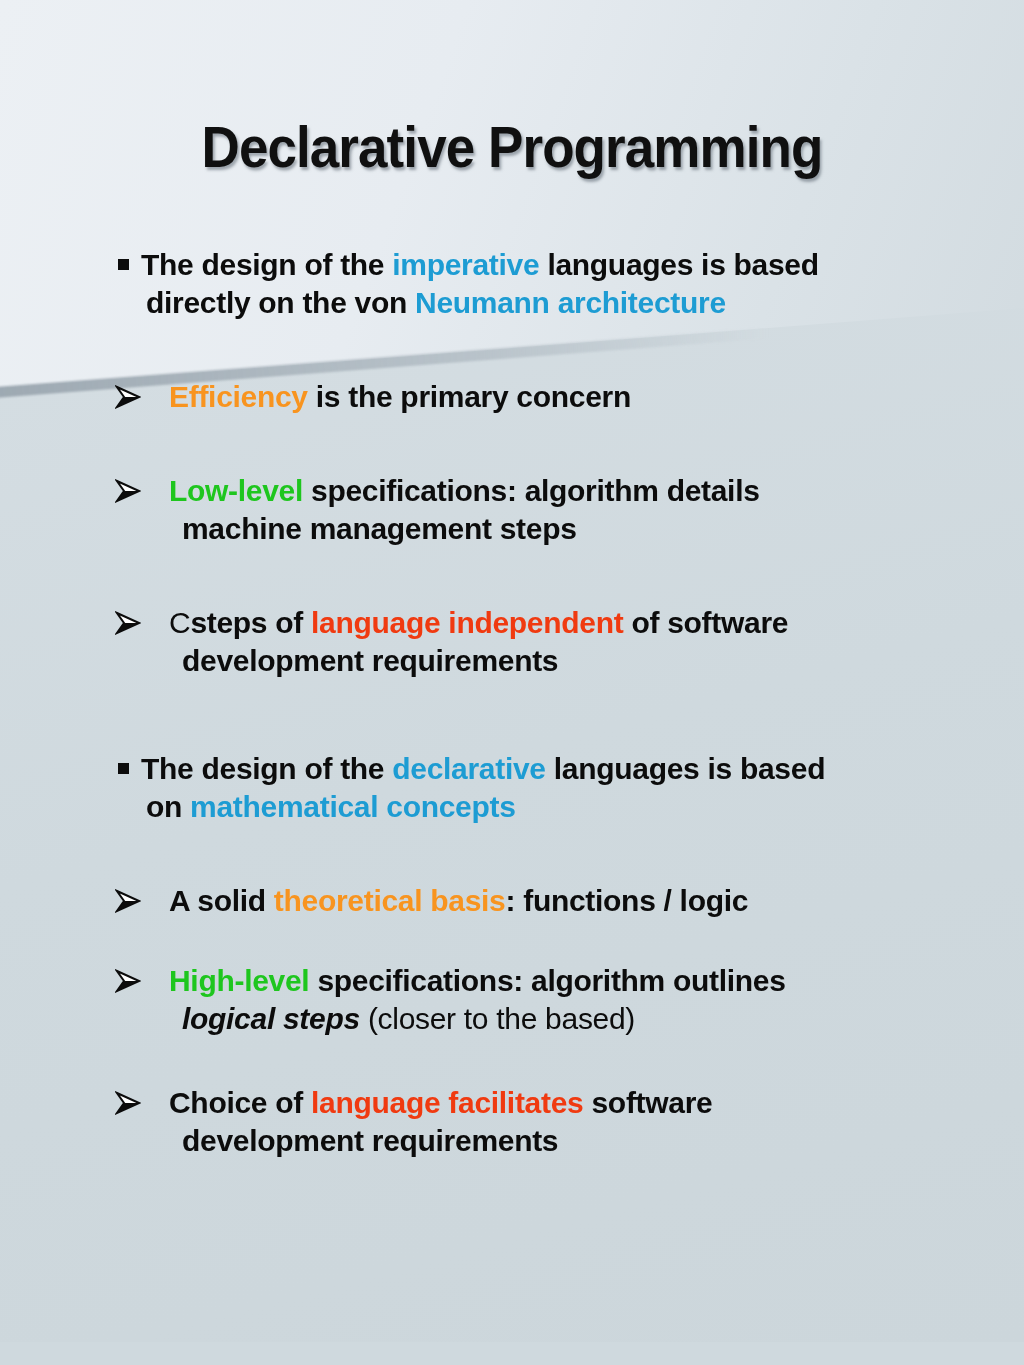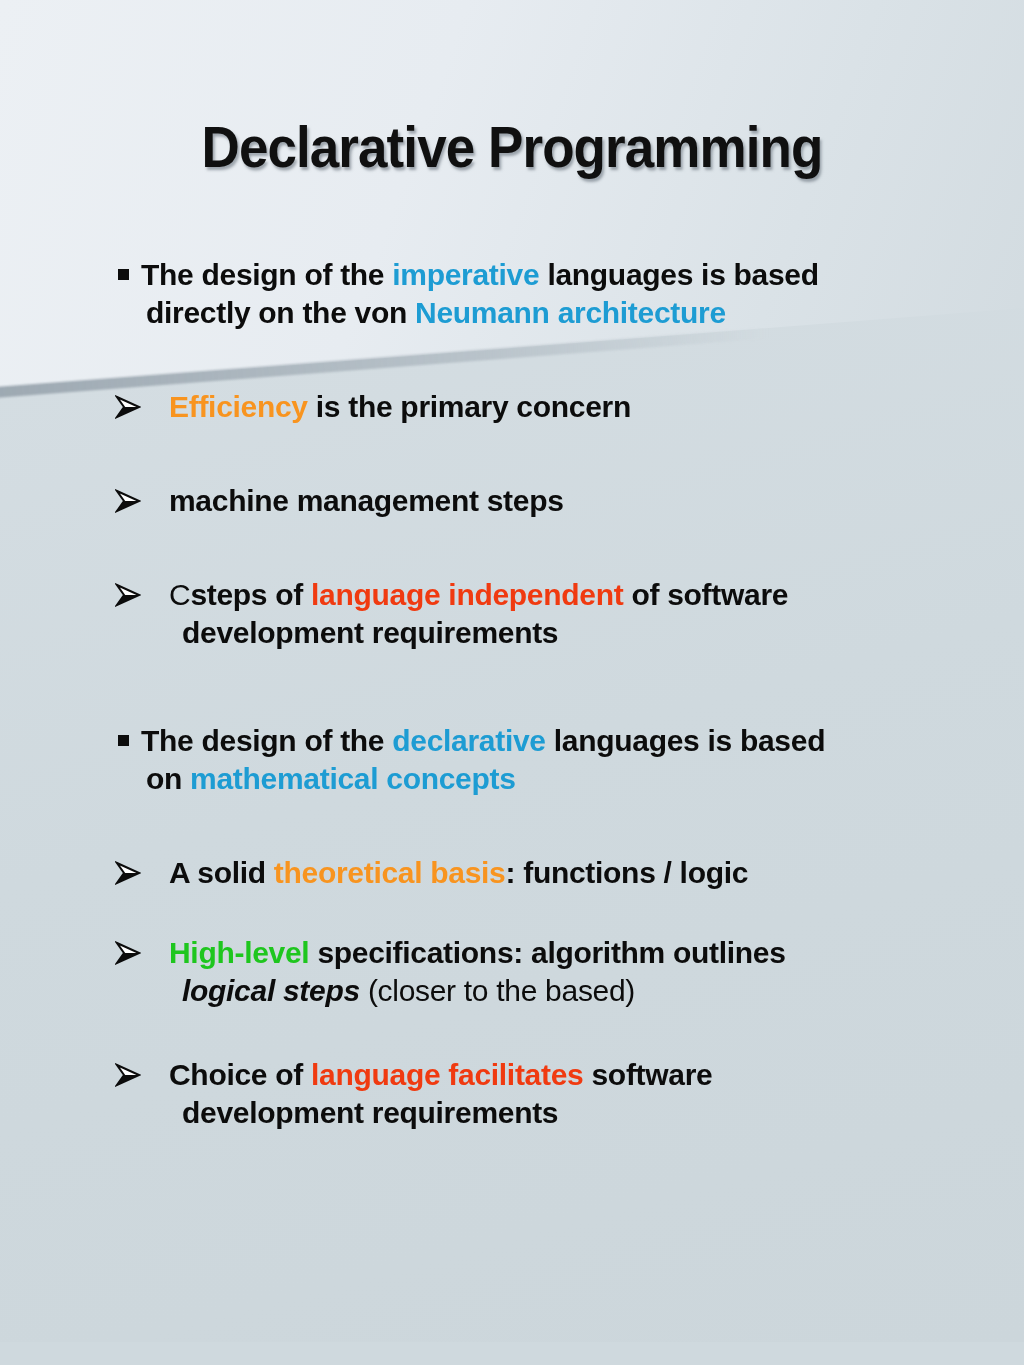--- a/index.html
+++ b/index.html
@@ -24,21 +24,21 @@
     transform-origin:0 0; transform:rotate(-4.4deg);
     background:linear-gradient(90deg, rgba(148,160,170,0.85) 0%, rgba(163,174,183,0.55) 45%, rgba(180,190,198,0) 72%);
     filter:blur(1px);
   }
   .title {
     position:absolute; top:114px; left:0; width:100%; margin:0;
     text-align:center; font-size:57px; font-weight:700; color:#101010;
     letter-spacing:-1px; transform:scaleX(0.93);
     text-shadow:2px 3px 3px rgba(105,115,125,0.6);
   }
-  .content { position:absolute; top:256px; left:115px; width:880px; }
+  .content { position:absolute; top:246px; left:115px; width:880px; }
   .bullet {
     position:relative; margin-top:56px;
     font-size:30px; line-height:38px; font-weight:700; color:#0c0c0c;
     letter-spacing:-0.3px;
   }
   .bullet:first-child { margin-top:0; }
   .bullet.section-start { margin-top:70px; }
   .bullet:nth-child(7) { margin-top:42px; }
   .bullet:nth-child(8) { margin-top:46px; }
   .bullet.square .text { margin-left:26px; }
@@ -82,20 +82,21 @@
         </div>
       </div>
       <div class="bullet arrow">
         <span class="marker-arrow">
           <svg viewBox="0 0 26 26" xmlns="http://www.w3.org/2000/svg">
             <path d="M2 3 L24 13 L2 23 L9 13 Z" fill="#ffffff" stroke="#0c0c0c" stroke-width="2" stroke-linejoin="miter"></path>
             <path d="M9 13 L24 13 L2 23 Z" fill="#0c0c0c"></path>
           </svg>
         </span>
         <div class="text">
+          <div class="line"><span class="seg" style="color: rgb(30, 198, 30);">Low-level</span><span class="seg" style="color: rgb(12, 12, 12);"> specifications: algorithm details</span></div>
           <div class="line"><span class="seg" style="color: rgb(12, 12, 12);">machine management steps</span></div>
         </div>
       </div>
       <div class="bullet arrow">
         <span class="marker-arrow">
           <svg viewBox="0 0 26 26" xmlns="http://www.w3.org/2000/svg">
             <path d="M2 3 L24 13 L2 23 L9 13 Z" fill="#ffffff" stroke="#0c0c0c" stroke-width="2" stroke-linejoin="miter"></path>
             <path d="M9 13 L24 13 L2 23 Z" fill="#0c0c0c"></path>
           </svg>
         </span>

